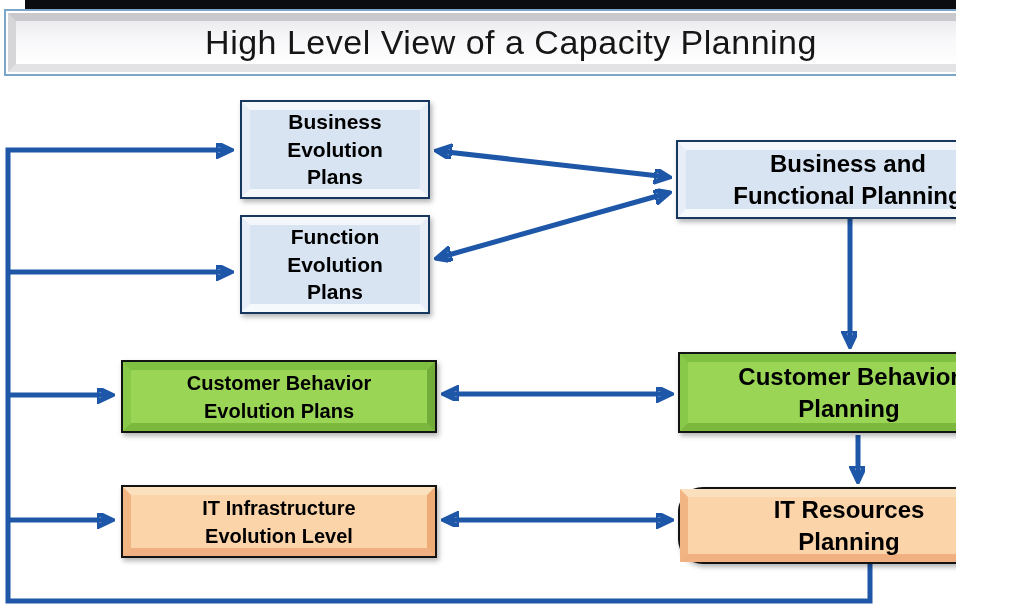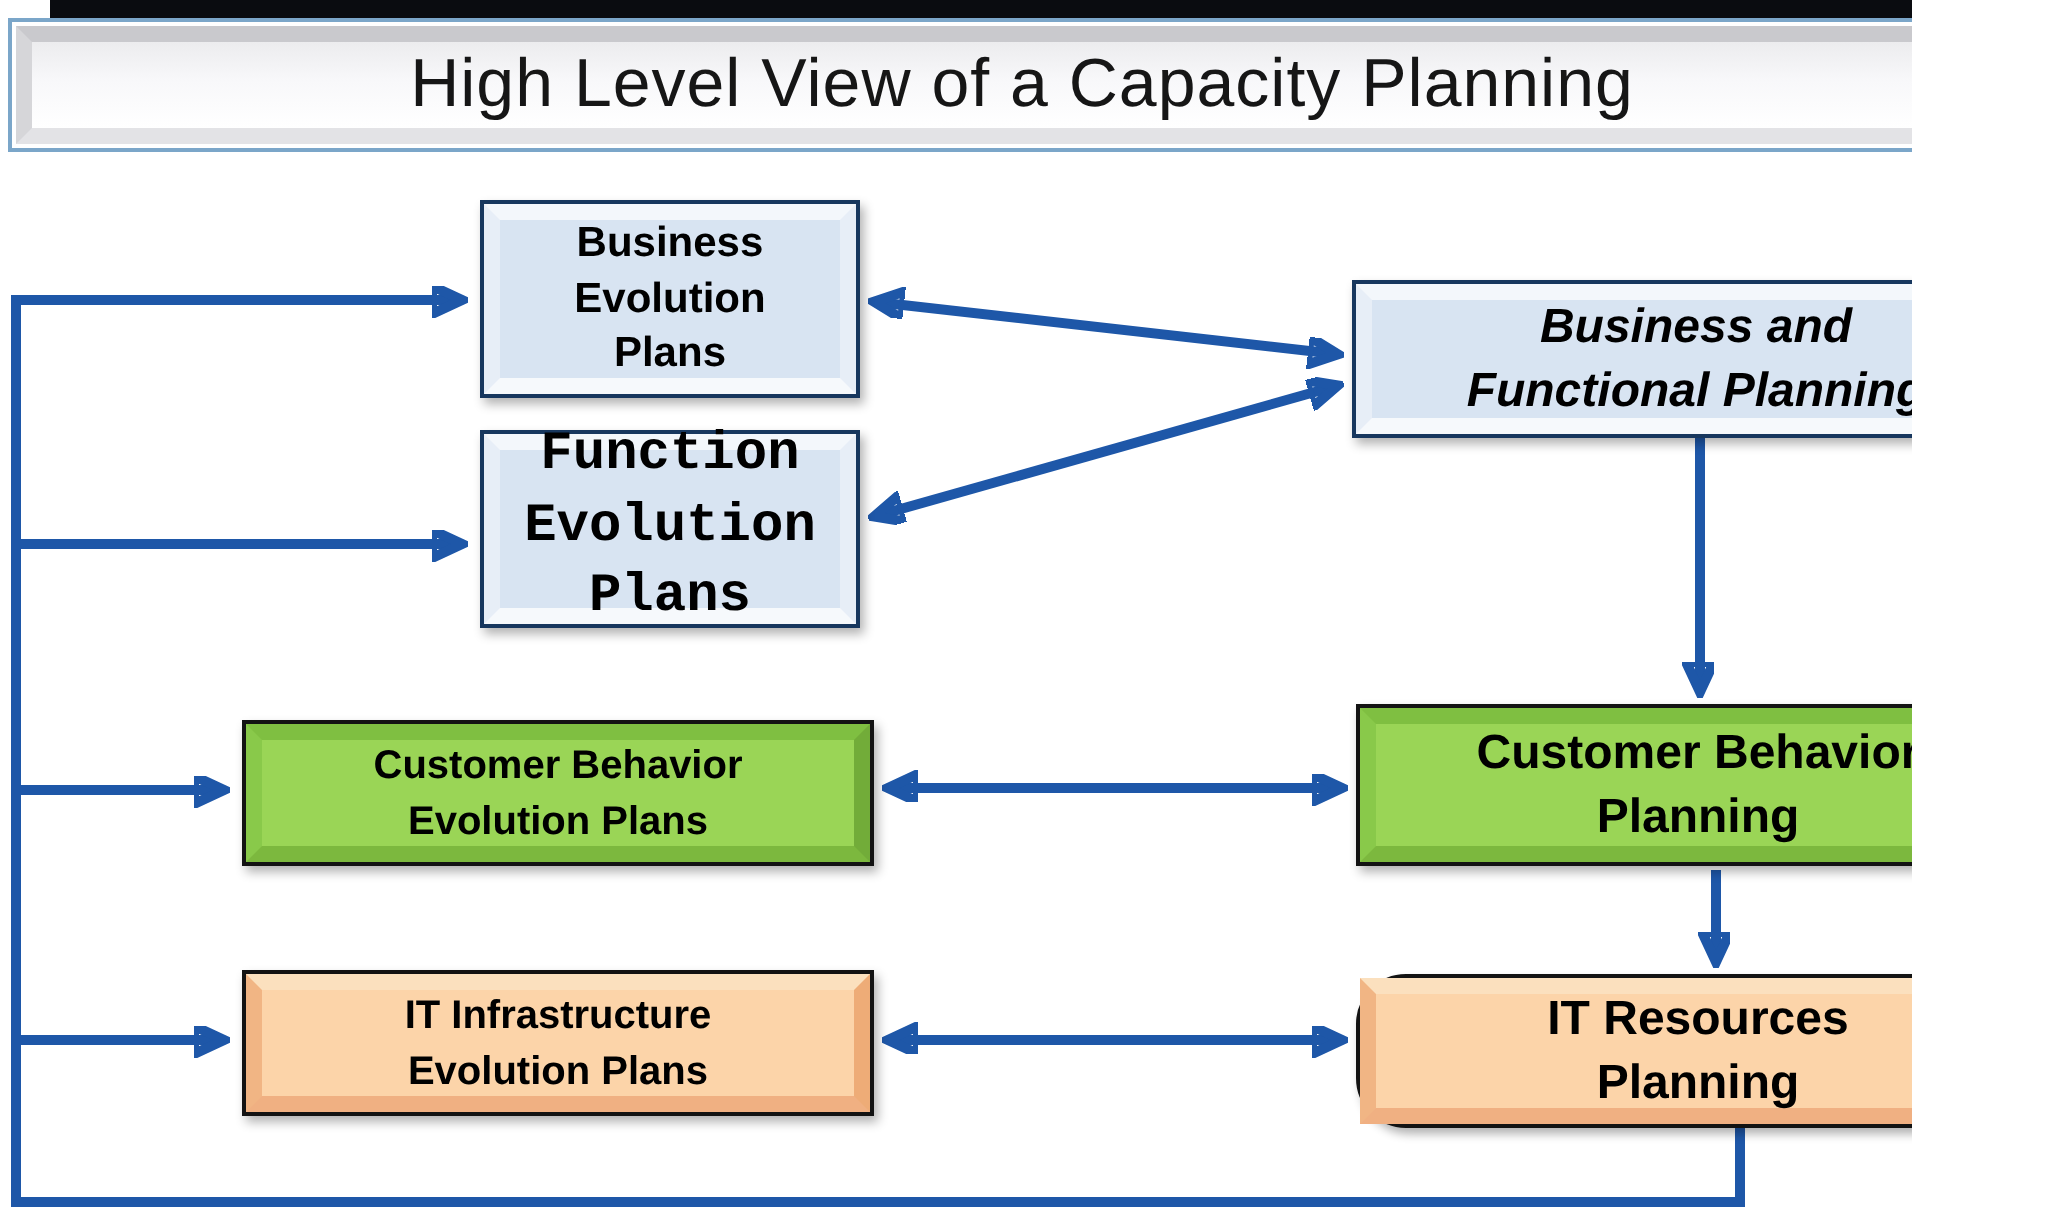--- a/index.html
+++ b/index.html
@@ -47,22 +47,22 @@
     border-right-color:#72AC39; border-bottom-color:#7CB83E;
   }
   .box.orange { border:2px solid #131313; background:#FCD4A9; }
   .box.orange .face {
     border-top-color:#FBE0BE; border-left-color:#F1B584;
     border-right-color:#EEAC77; border-bottom-color:#F0B082;
   }
 
   
   #b-bep { left:240px; top:100px; width:190px; height:99px; font-size:21px; line-height:1.32; }
-  #b-fep { left:240px; top:215px; width:190px; height:99px; font-size:27px; line-height:1.32;font-family:Liberation Mono, monospace; }
-  #b-bfp { left:676px; top:140px; width:344px; height:79px; font-size:24px; line-height:1.3;font-style:italic; }
+  #b-fep { left:240px; top:215px; width:190px; height:99px; font-size:21px; line-height:1.32; }
+  #b-bfp { left:676px; top:140px; width:344px; height:79px; font-size:24px; line-height:1.3; }
   #b-cbe { left:121px; top:360px; width:316px; height:73px; font-size:20px; line-height:1.4; }
   #b-cbp { left:678px; top:352px; width:342px; height:81px; font-size:24px; line-height:1.3; }
   #b-ite { left:121px; top:485px; width:316px; height:73px; font-size:20px; line-height:1.4; }
   #b-itr { left:678px; top:487px; width:342px; height:77px; font-size:24px; line-height:1.3;border-radius:25px; }
 
   svg.connectors { position:absolute; left:0; top:0; width:1024px; height:613px; pointer-events:none; }
   svg.connectors path, svg.connectors line { stroke:#1E57A8; stroke-width:5; fill:none; stroke-linejoin:miter; }
 </style>
 </head>
 <body>
@@ -126,21 +126,21 @@
 
   <div class="box green" id="b-cbp">
     <div class="face"></div>
     <span class="lbl">Customer Behavior
 Planning</span>
   </div>
 
   <div class="box orange" id="b-ite">
     <div class="face"></div>
     <span class="lbl">IT Infrastructure
-Evolution Plans</span>
+Evolution Level</span>
   </div>
 
   <div class="box orange" id="b-itr">
     <div class="face"></div>
     <span class="lbl">IT Resources
 Planning</span>
   </div>
 
 </div>
 

